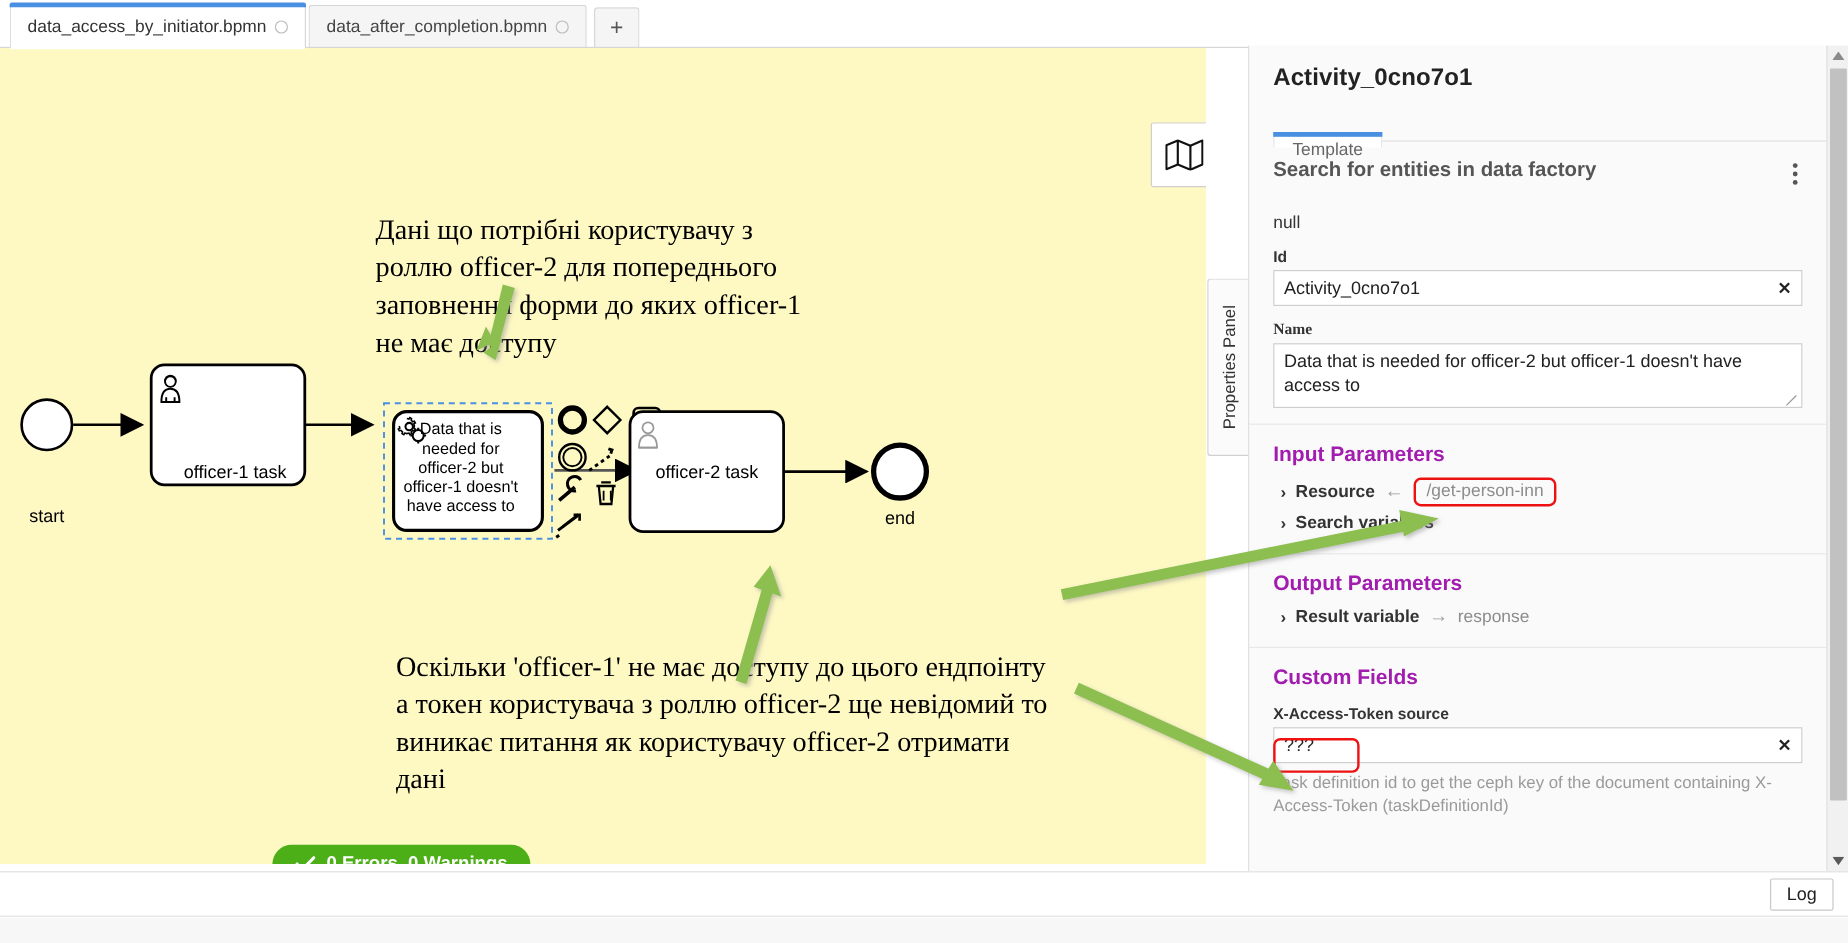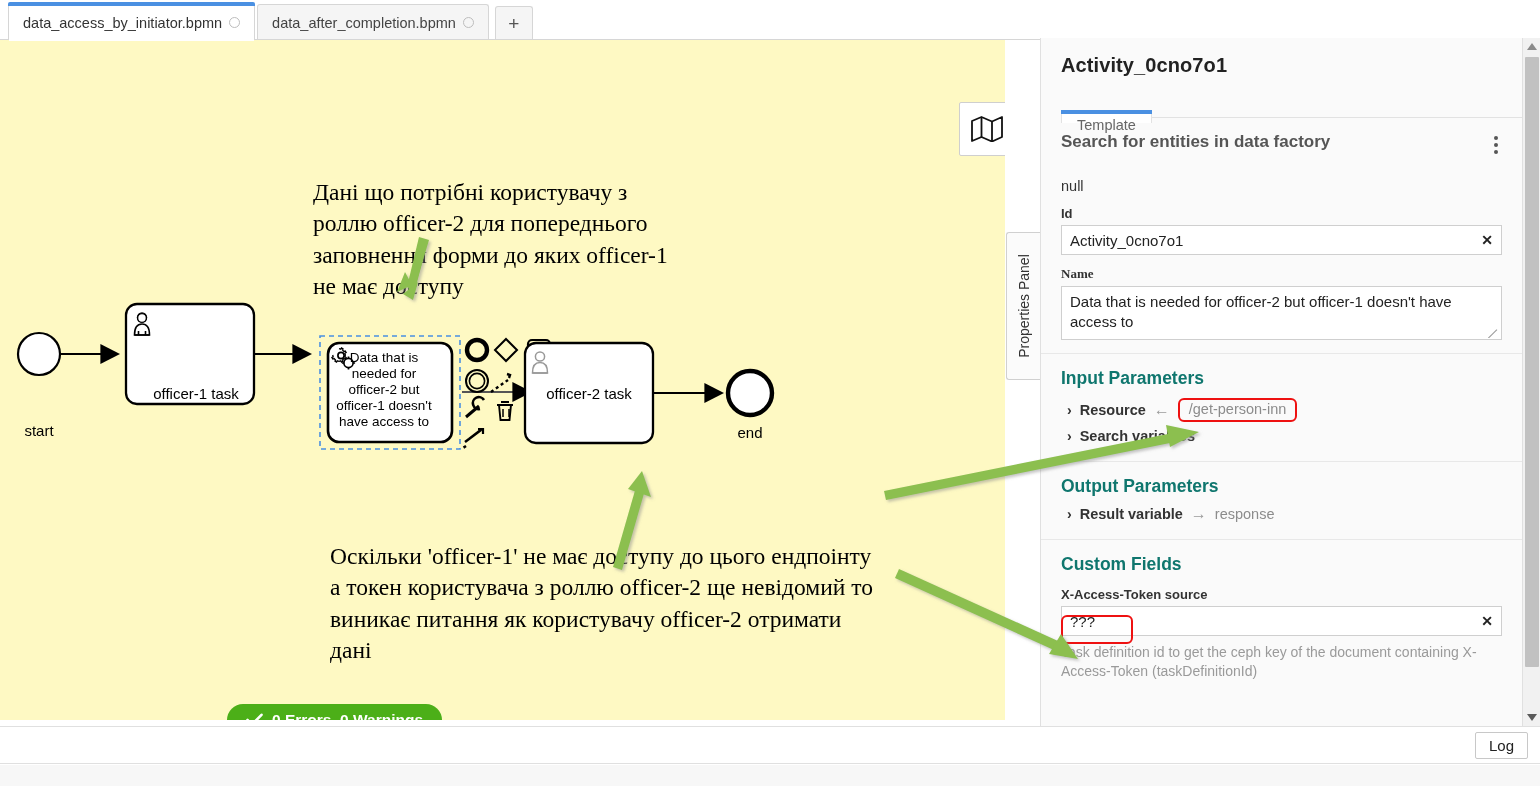--- a/index.html
+++ b/index.html
@@ -138,21 +138,21 @@
     min-height: 50px;
   }
   .resize-grip {
     position: absolute; right: 1px; bottom: 1px; width: 12px; height: 12px;
     overflow: hidden;
   }
   .resize-grip::after {
     content: ""; position: absolute; right: 1px; bottom: 3px; width: 14px;
     height: 1px; background: #999; transform: rotate(-45deg);
   }
-  .sec-title { font-size: 17.5px; font-weight: bold; color: #0f766e; margin-bottom: 9px; }
+  .sec-title { font-size: 17.5px; font-weight: bold; color: #a21caf; margin-bottom: 9px; }
   .param-row { display: flex; align-items: center; gap: 8px; margin: 6px 0 4px; padding-left: 6px; }
   .chev { font-size: 14px; font-weight: bold; color: #333; }
   .param-name { font-size: 14.5px; font-weight: bold; color: #333; }
   .arrow-gray { color: #9b9b9b; font-size: 16px; line-height: 1; }
   .param-val { font-size: 14.5px; color: #8c8c8c; }
   .redbox {
     border: 2.5px solid #ee1111; border-radius: 6px; padding: 1px 9px 2px;
     display: inline-block; line-height: 1.2;
   }
   .hint {

